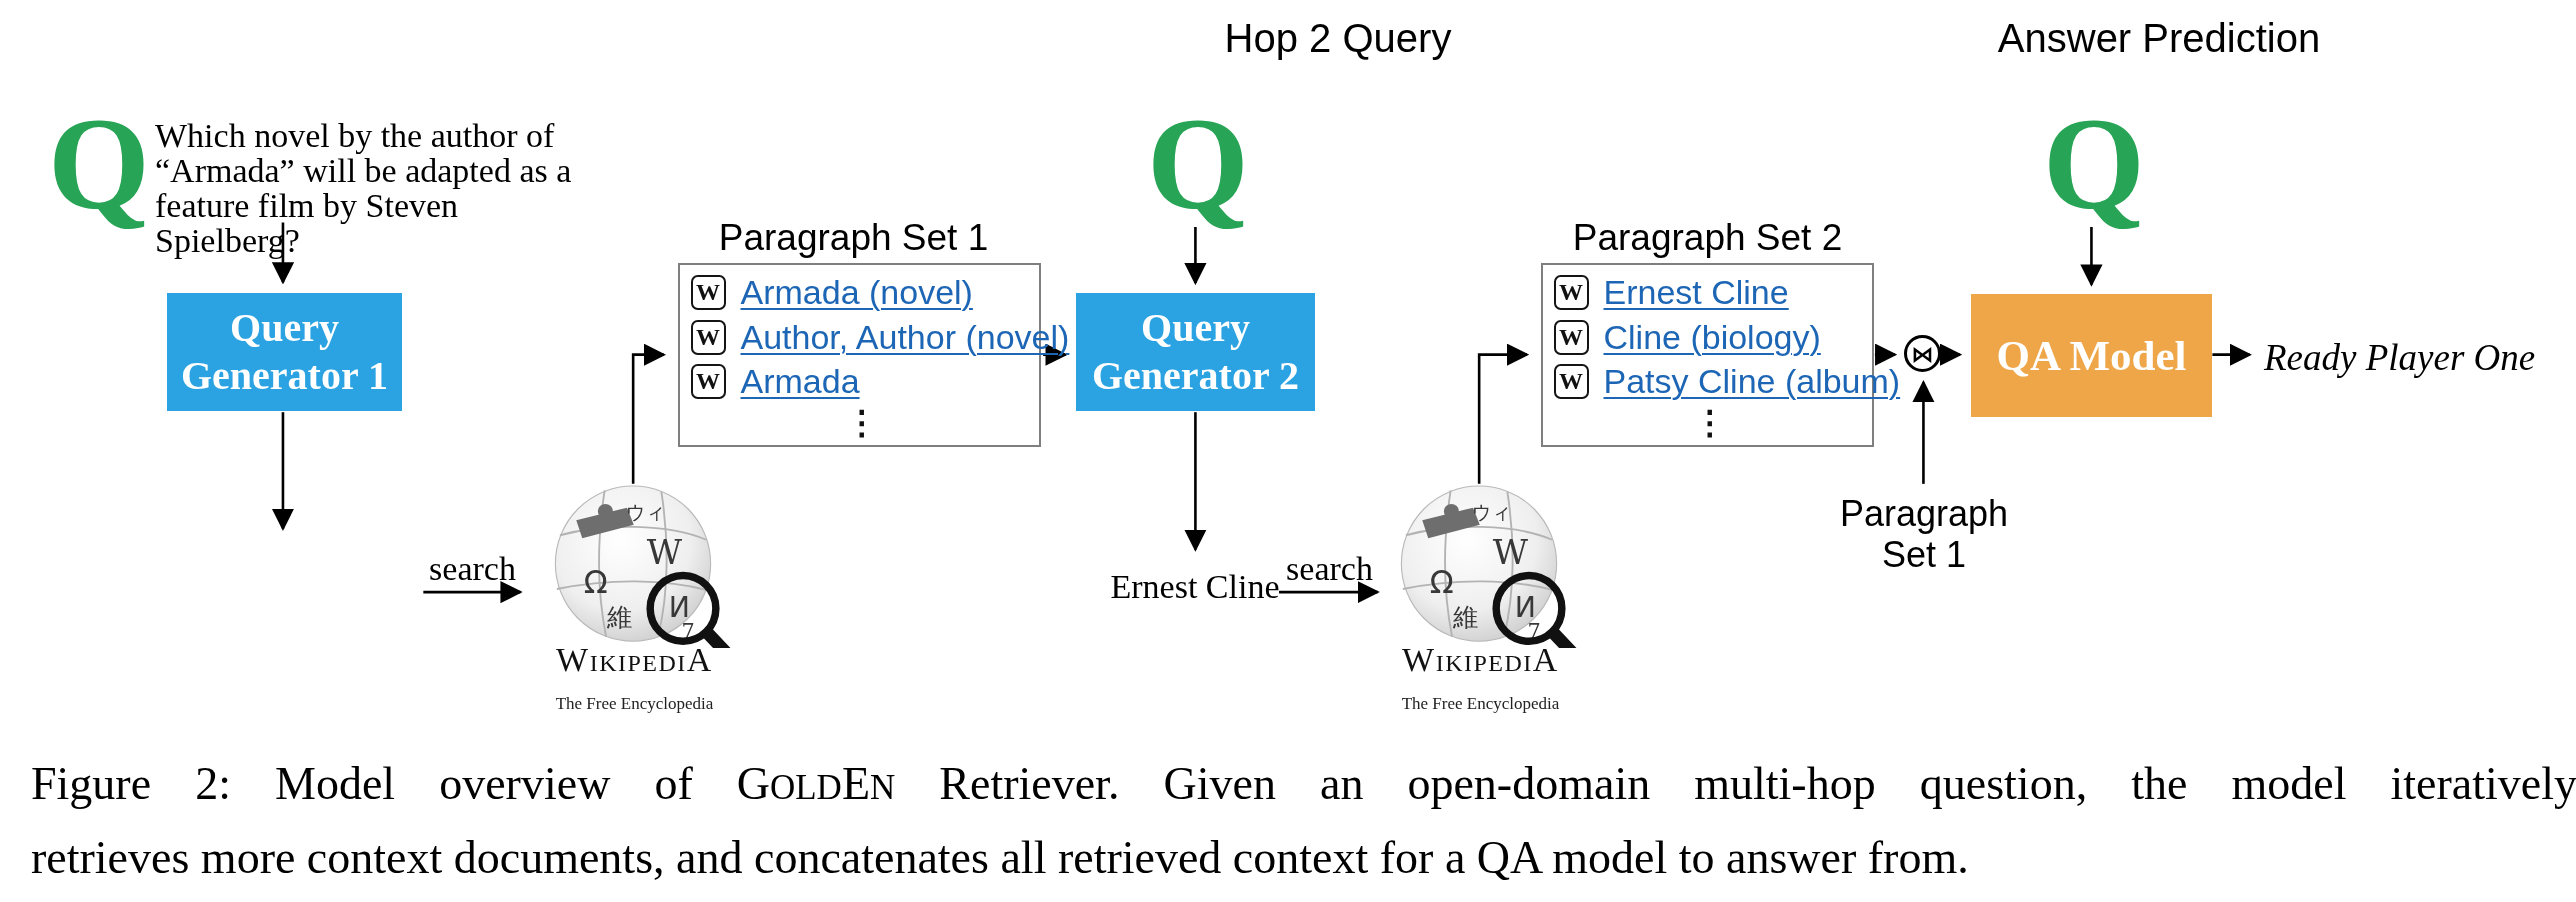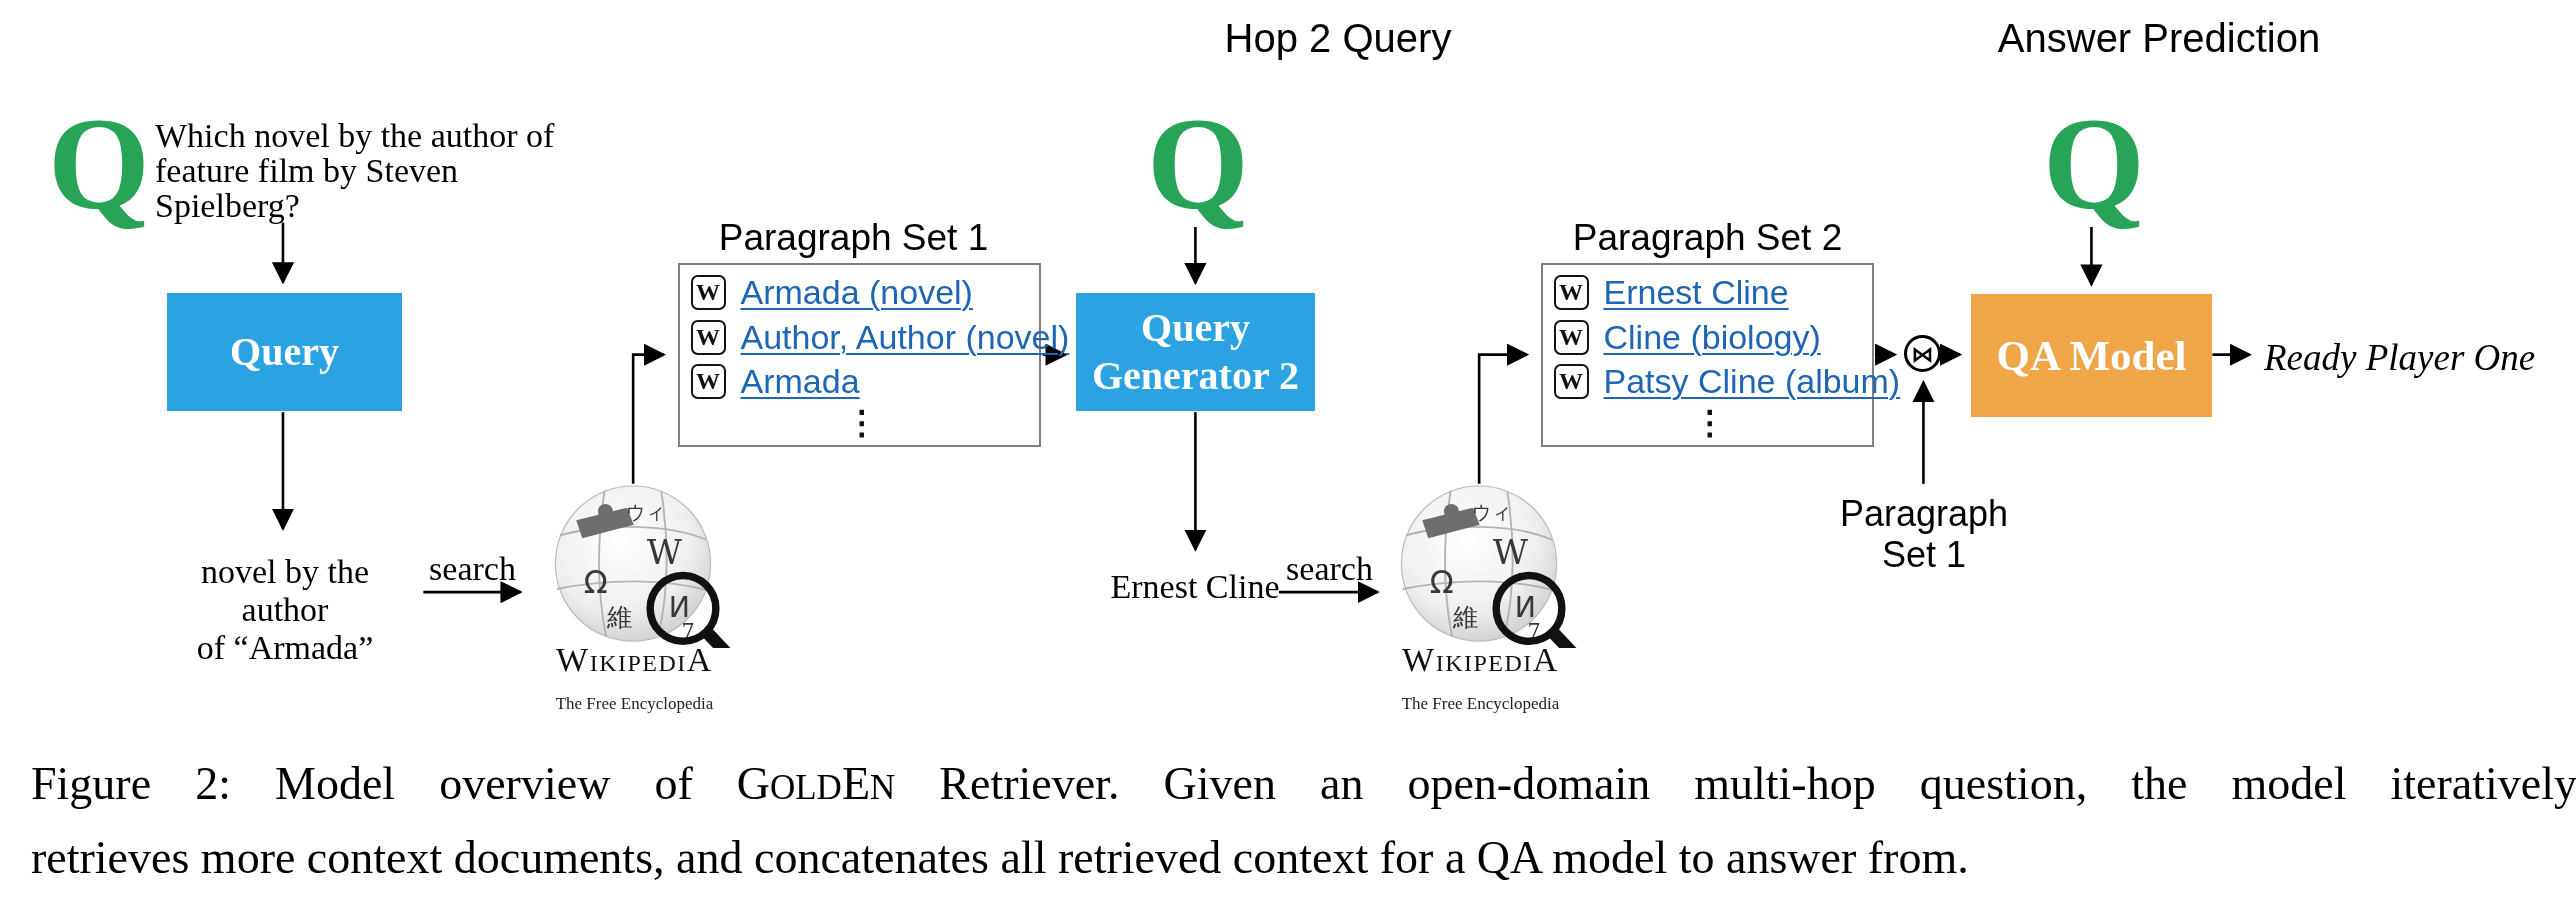--- a/index.html
+++ b/index.html
@@ -102,31 +102,29 @@
 
   <div class="abs section-header" style="left:1151px;top:16.4px;width:374px;">Hop 2 Query</div>
   <div class="abs section-header" style="left:1972px;top:16.4px;width:374px;">Answer Prediction</div>
 
   <div class="abs q-letter" style="left:43px;top:98px;width:112px;">Q</div>
   <div class="abs q-letter" style="left:1142px;top:98px;width:112px;">Q</div>
   <div class="abs q-letter" style="left:2038px;top:98px;width:112px;">Q</div>
 
   <div class="abs question-text" style="left:155px;top:118px;width:448px;">
     <div>Which novel by the author of</div>
+    <div>“Armada” will be adapted as a</div>
     <div>feature film by Steven Spielberg?</div>
   </div>
 
   <div class="abs gen-box" style="left:167px;top:293px;width:235px;height:118px;">
     <div>Query</div>
-  </div>
-
-  <div class="abs query-text" style="left:158px;top:553px;width:254px;">
-    <div>novel by the author</div>
-    <div>of “Armada”</div>
-  </div>
+    <div>Generator 1</div>
+  </div>
+
   <div class="abs search-label" style="left:409px;top:550px;width:127px;">search</div>
 
   <div class="abs wiki-logo" style="left:530px;top:480px;">
     <svg width="209" height="168" viewBox="0 0 280 225">
       <defs>
         <radialGradient id="globeGrad" cx="42%" cy="35%" r="75%">
           <stop offset="0%" stop-color="#ffffff"></stop>
           <stop offset="60%" stop-color="#efefef"></stop>
           <stop offset="100%" stop-color="#c6c6c6"></stop>
         </radialGradient>

